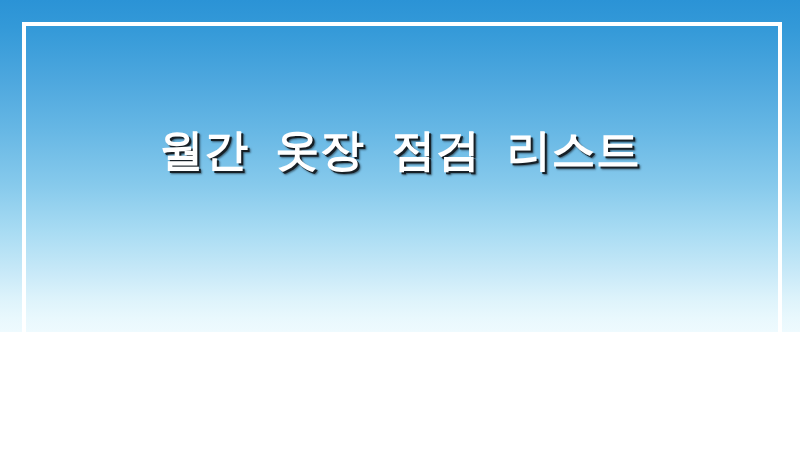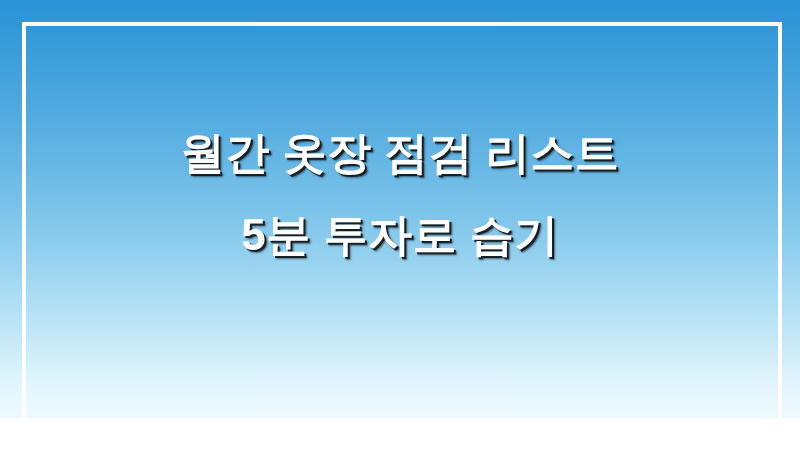--- a/index.html
+++ b/index.html
@@ -5,23 +5,23 @@
 <style>
   html, body {
     margin: 0;
     padding: 0;
     background: #ffffff;
   }
 
   .canvas {
     position: relative;
     width: 800px;
-    height: 418px;
+    height: 332px;
     overflow: hidden;
-    font-family: Liberation Sans, sans-serif;
+    font-family: Liberation Mono, monospace;
     
     background: linear-gradient(
         to bottom,
         #2b93d6 0%,
         #3399d8 8%,
         #4da7de 24%,
         #68b8e5 40%,
         #87caec 56%,
         #a9dcf3 70%,
         #c8e9f8 82%,
@@ -72,16 +72,15 @@
 </style>
 </head>
 <body>
 
 <div class="canvas">
 
   <div class="frame"></div>
 
   <div class="text-block">
     <span class="headline-line">월간 옷장 점검 리스트</span>
-    <span class="headline-line">5분 투자로 습기</span>
   </div>
 
 </div>
 
 </body></html>

